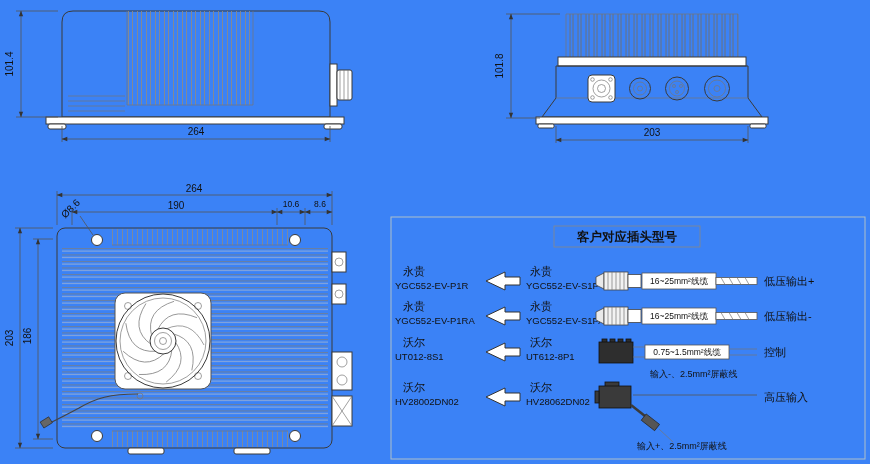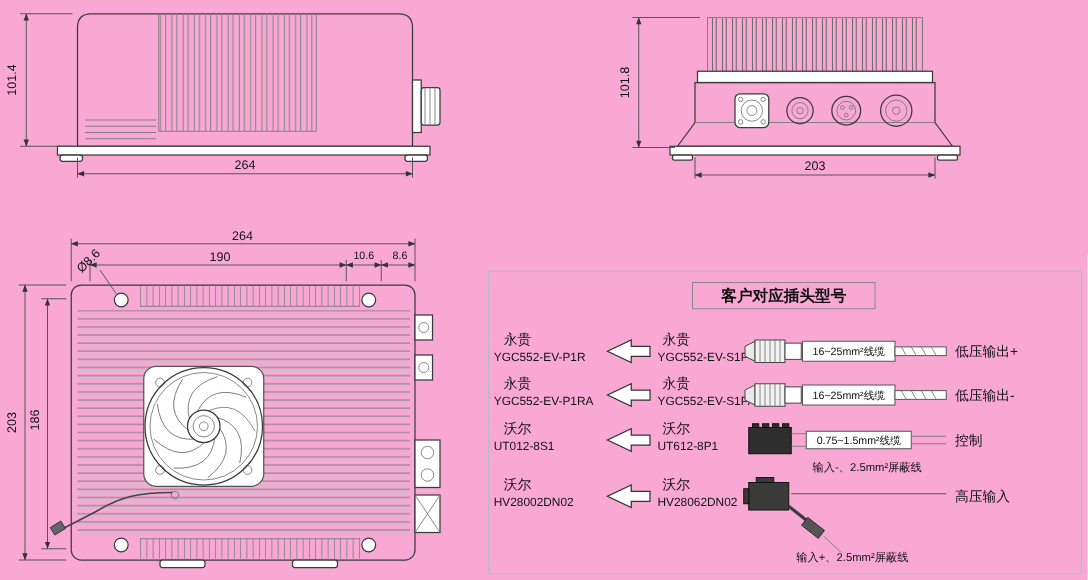--- a/index.html
+++ b/index.html
@@ -1,16 +1,16 @@
 <!DOCTYPE html>
 <html><head>
 <meta charset="utf-8">
 <style>
   html,body{margin:0;padding:0;background:#fff;}
-  #stage{position:relative;width:870px;height:464px;background:#f9a8d4;overflow:hidden;
+  #stage{position:relative;width:870px;height:464px;background:#3b82f6;overflow:hidden;
          font-family:"Liberation Sans",sans-serif;}
   svg{position:absolute;left:0;top:0;}
   .ln  {stroke:#3a3a3a;stroke-width:1;fill:none;}
   .lnf {stroke:#3a3a3a;stroke-width:1;fill:#fff;}
   .thn {stroke:#777;stroke-width:.7;fill:none;}
   .dim {stroke:#555;stroke-width:.8;fill:none;}
   .blk {fill:#2e2e2e;stroke:#111;stroke-width:.8;}
   .dkg {fill:#3a3a3a;stroke:#111;stroke-width:.8;}
   text {fill:#111;}
   .dimt {font:10px "Liberation Sans",sans-serif;}

